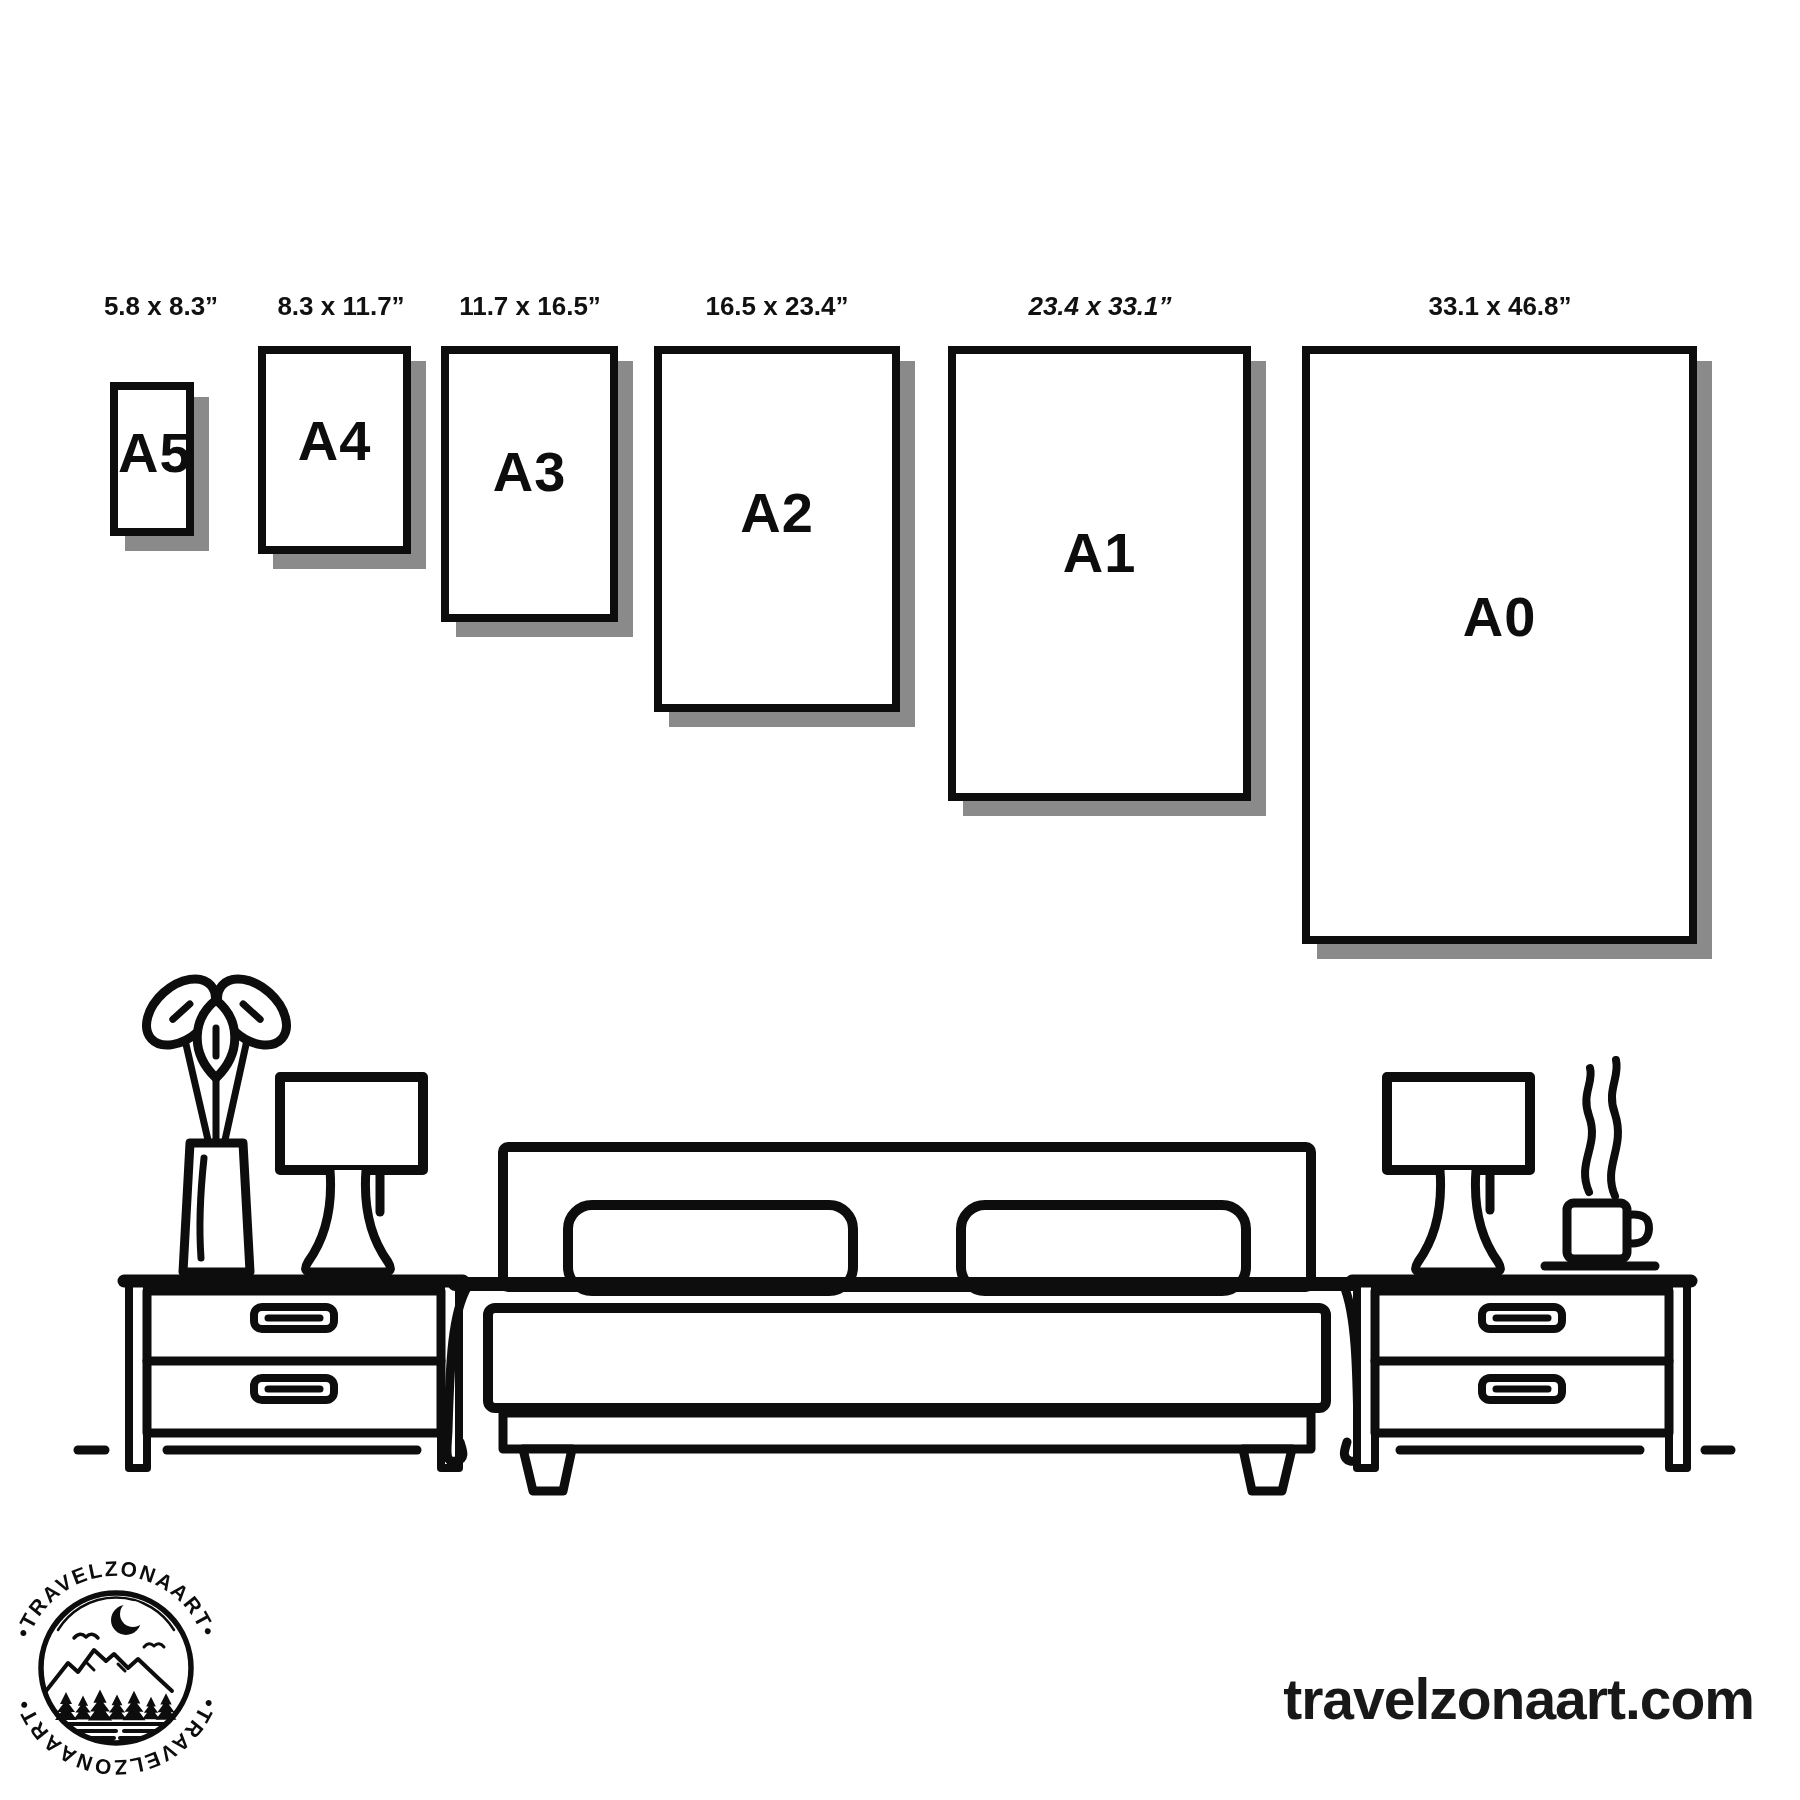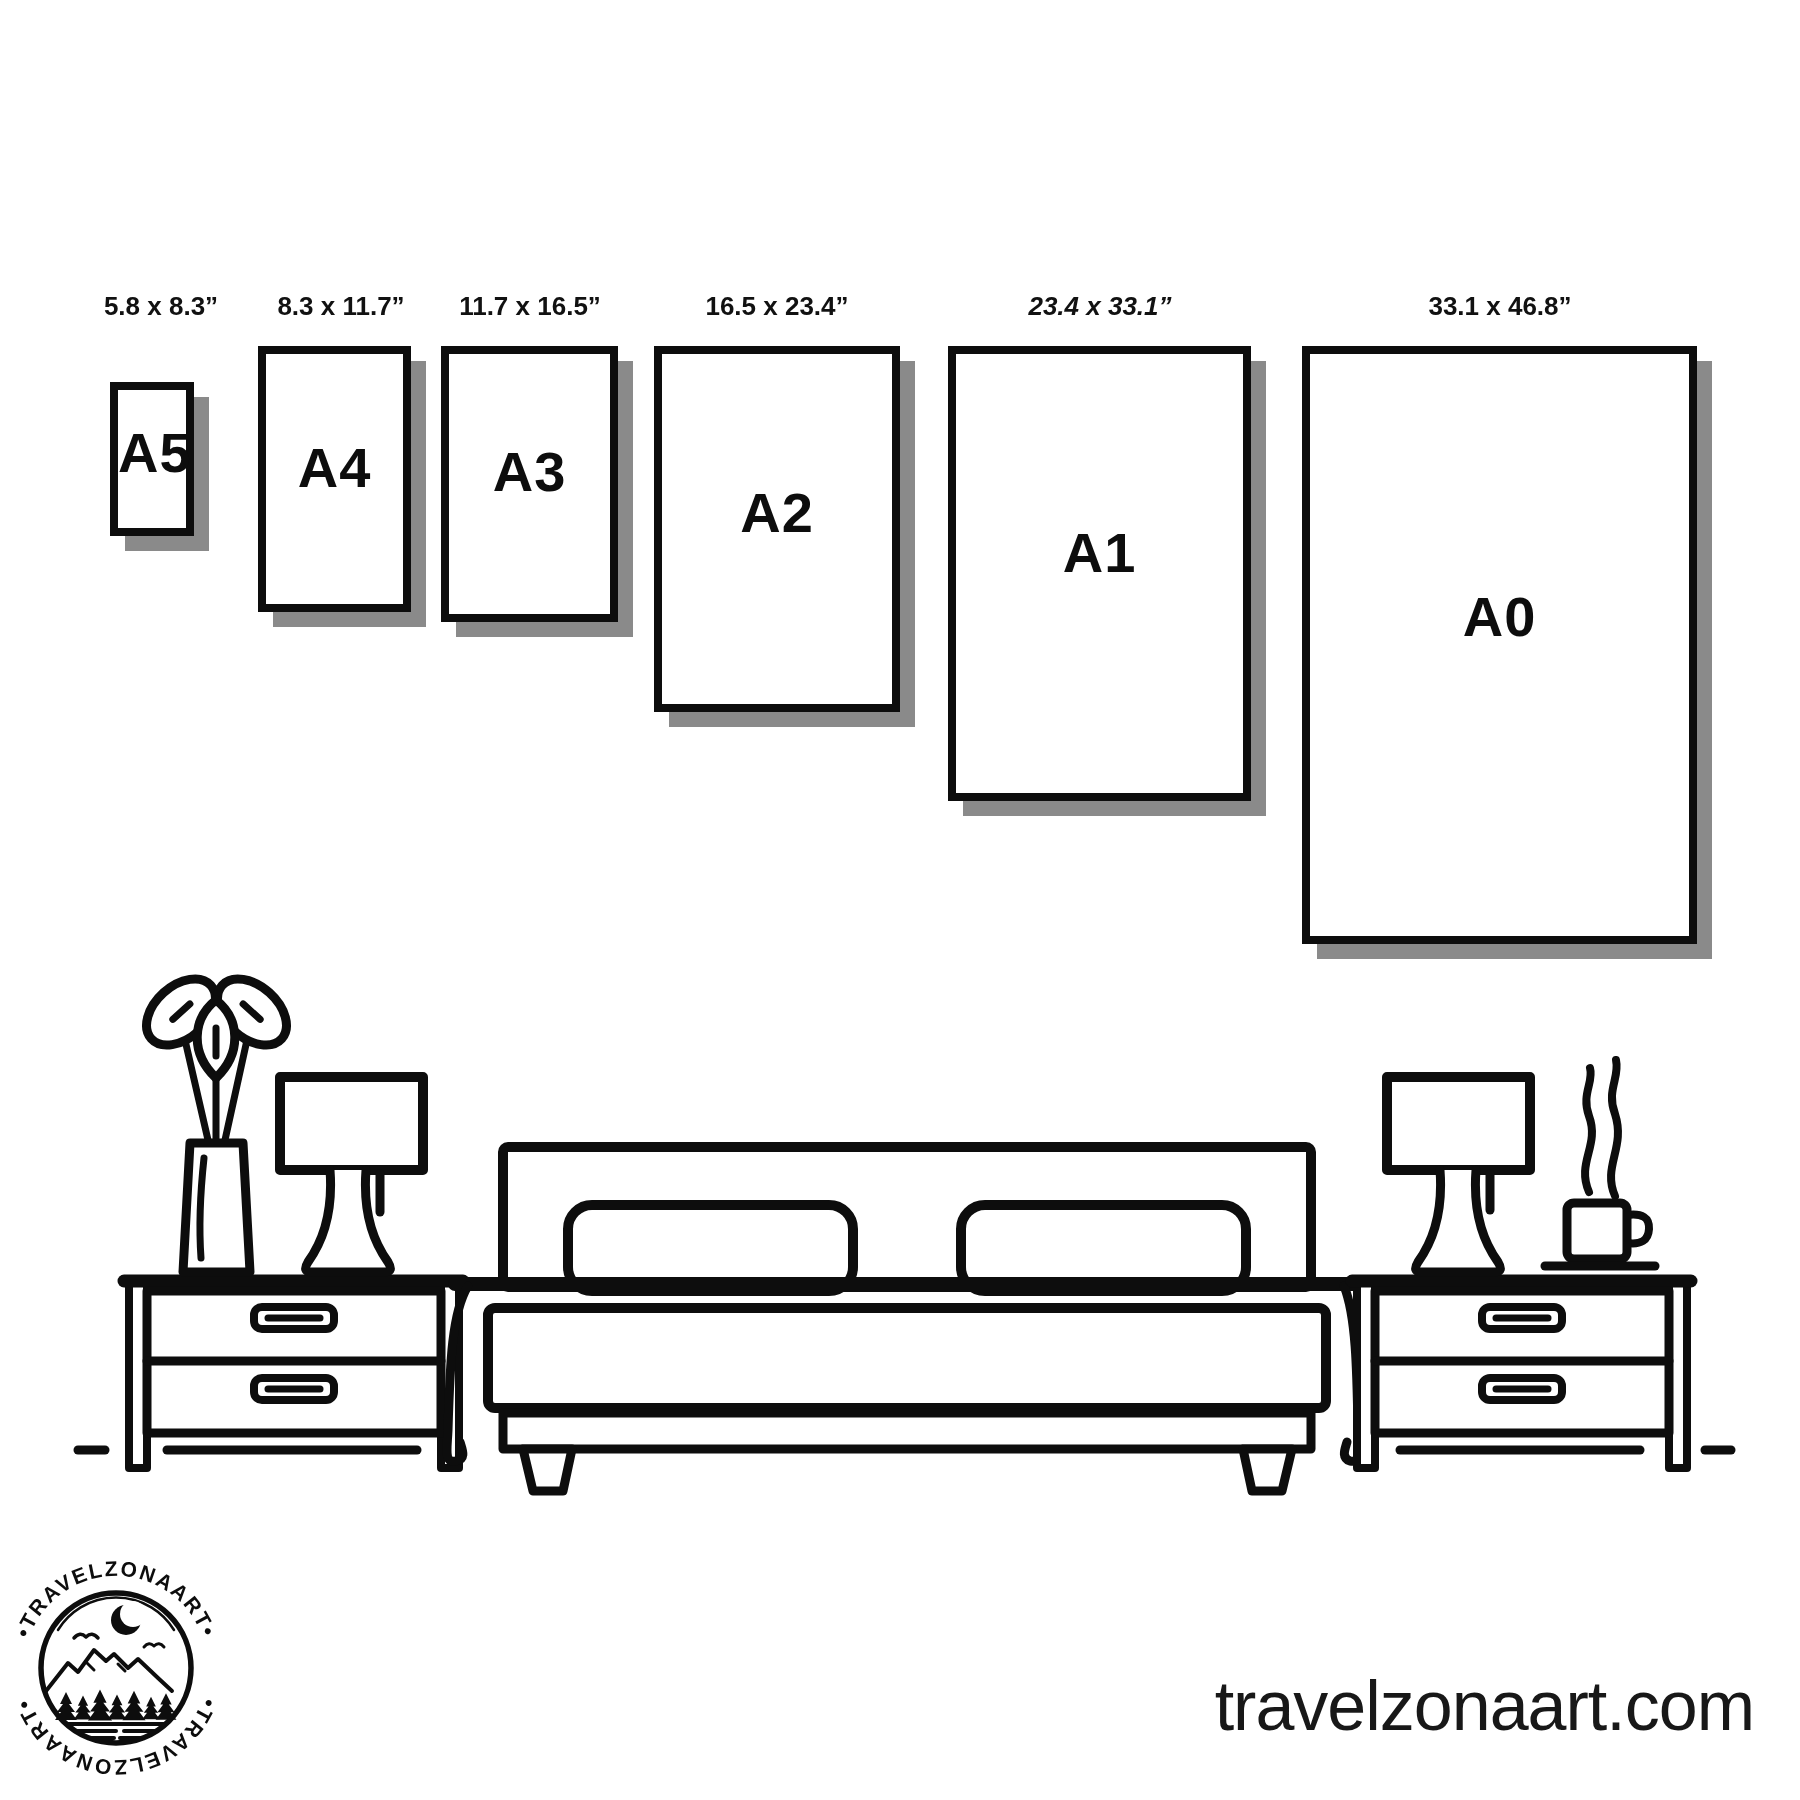--- a/index.html
+++ b/index.html
@@ -32,38 +32,38 @@
     font-weight:bold;font-size:56px;letter-spacing:1px;
     color:#0d0d0d;
   }
   .caption{
     position:absolute;top:291px;width:340px;
     text-align:center;
     font-weight:bold;font-size:26px;letter-spacing:0px;
     color:#111111;
   }
   .f-a5{left:110px;top:346px;width:84px;height:154px;margin-top:36px;}
-  .f-a4{left:258px;top:346px;width:153px;height:266px;padding-left:48px;}
+  .f-a4{left:258px;top:346px;width:153px;height:208px;padding-left:48px;}
   .f-a3{left:441px;top:346px;width:177px;height:276px;}
   .f-a2{left:654px;top:346px;width:246px;height:366px;}
   .f-a1{left:948px;top:346px;width:303px;height:455px;}
   .f-a0{left:1302px;top:346px;width:395px;height:598px;}
   .c-a5{left:-9px;}
   .c-a4{left:171px;}
   .c-a3{left:360px;}
   .c-a2{left:607px;}
   .c-a1{left:930px;font-style:italic;}
   .c-a0{left:1330px;}
   
   .scene{position:absolute;left:0;top:850px;width:1800px;height:650px;}
   .scene svg{display:block;}
   
   .website{
     position:absolute;right:46px;top:1666px;
-    font-size:70px;font-weight:normal;letter-spacing:-1px;
+    font-size:57px;font-weight:bold;letter-spacing:-1px;
     color:#181818;
   }
   .logo{position:absolute;left:6px;top:1558px;width:220px;height:220px;}
 </style>
 </head>
 <body>
 
 <div class="stage">
 
 

